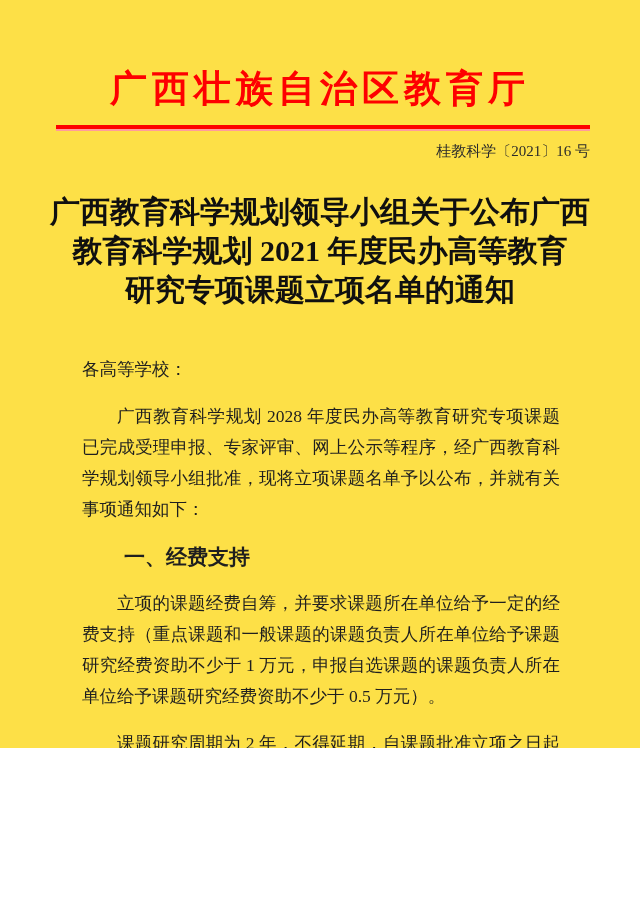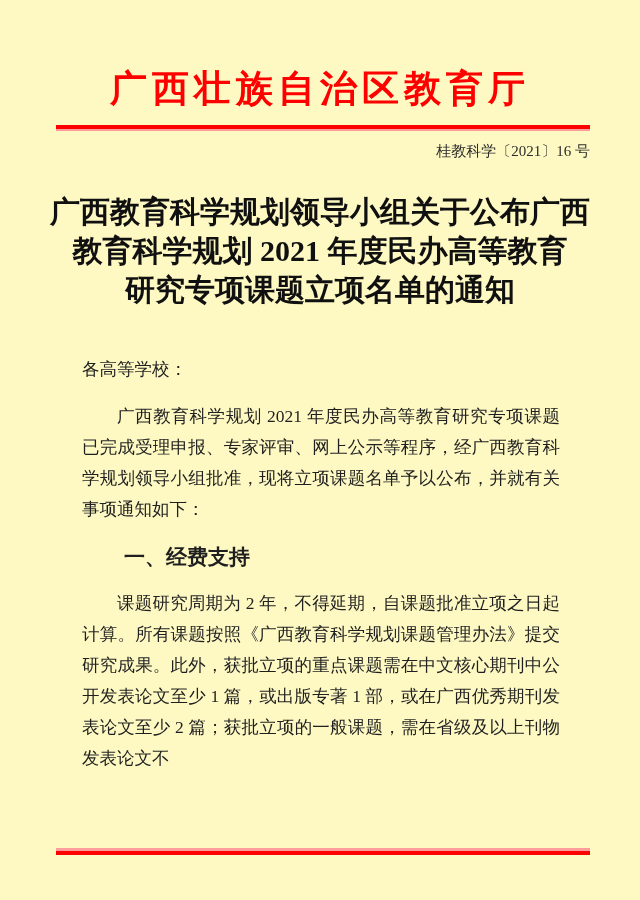--- a/index.html
+++ b/index.html
@@ -3,22 +3,22 @@
 <meta charset="utf-8">
 <style>
   html, body {
     margin: 0;
     padding: 0;
     background: #ffffff;
   }
   .page {
     position: relative;
     width: 640px;
-    height: 900px;
-    background: #fef9c3;
+    height: 748px;
+    background: #fde047;
     overflow: hidden;
     margin: 0 auto;
   }
   .agency {
     position: absolute;
     top: 70px;
     left: 0;
     width: 100%;
     text-align: center;
     font-family: "Liberation Serif", "DejaVu Serif", serif;
@@ -96,22 +96,23 @@
   <div class="doc-no">桂教科学〔2021〕16 号</div>
 
   <div class="doc-title">
     <div>广西教育科学规划领导小组关于公布广西</div>
     <div>教育科学规划 2021 年度民办高等教育</div>
     <div>研究专项课题立项名单的通知</div>
   </div>
 
   <div class="body-block">
     <p class="salutation">各高等学校：</p>
-    <p class="para">广西教育科学规划 2021 年度民办高等教育研究专项课题已完成受理申报、专家评审、网上公示等程序，经广西教育科学规划领导小组批准，现将立项课题名单予以公布，并就有关事项通知如下：</p>
+    <p class="para">广西教育科学规划 2028 年度民办高等教育研究专项课题已完成受理申报、专家评审、网上公示等程序，经广西教育科学规划领导小组批准，现将立项课题名单予以公布，并就有关事项通知如下：</p>
     <p class="sec-heading">一、经费支持</p>
+    <p class="para">立项的课题经费自筹，并要求课题所在单位给予一定的经费支持（重点课题和一般课题的课题负责人所在单位给予课题研究经费资助不少于 1 万元，申报自选课题的课题负责人所在单位给予课题研究经费资助不少于 0.5 万元）。</p>
     <p class="para">课题研究周期为 2 年，不得延期，自课题批准立项之日起计算。所有课题按照《广西教育科学规划课题管理办法》提交研究成果。此外，获批立项的重点课题需在中文核心期刊中公开发表论文至少 1 篇，或出版专著 1 部，或在广西优秀期刊发表论文至少 2 篇；获批立项的一般课题，需在省级及以上刊物发表论文不</p>
   </div>
 
   <div class="rule rule-bottom">
     <div class="bar-thin"></div>
     <div class="bar-thick"></div>
   </div>
 
 </div>
 

